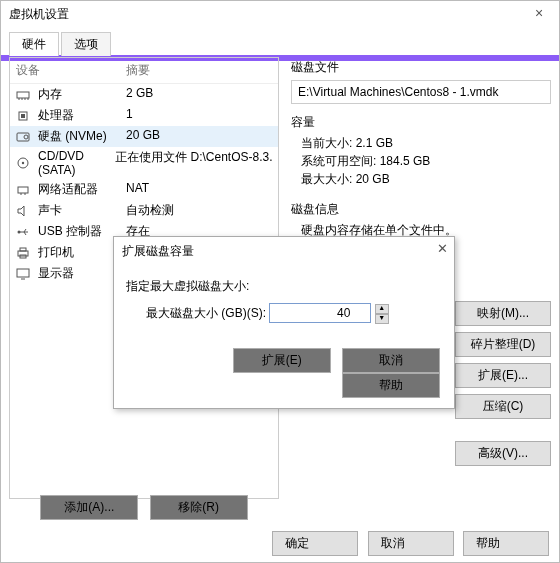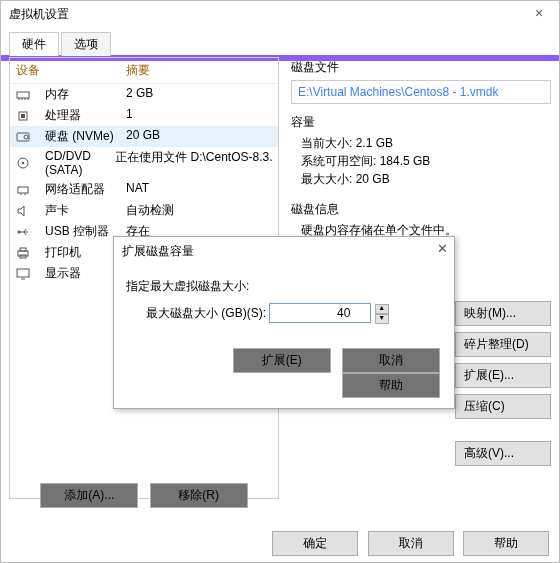--- a/index.html
+++ b/index.html
@@ -6,45 +6,45 @@
   .window{width:560px;height:563px;border:1px solid #bbb;position:relative;box-sizing:border-box;background:#fff;overflow:hidden}
   .titlebar{height:26px;line-height:26px;padding:0 8px;font-size:12px;position:relative}
   .titlebar .close{position:absolute;right:0;top:0;width:40px;height:26px;text-align:center;line-height:24px;font-size:14px;color:#555}
   .tabs{border-bottom:6px solid #8b5cf6;padding:0 8px;height:24px;margin-top:4px}
   .tab{display:inline-block;padding:3px 12px;border:1px solid #ccc;border-bottom:none;background:#fff;position:relative;top:1px;margin-right:-1px;font-size:12px}
   .tab.inactive{background:#f4f4f4}
   .body{position:absolute;top:56px;left:8px;right:8px;bottom:42px}
   .left-pane{position:absolute;left:0;top:0;width:270px;bottom:0}
   .right-pane{position:absolute;left:282px;top:0;right:0;bottom:0}
   .device-box{border:1px solid #ccc;height:440px;overflow:hidden}
-  .dev-head{display:flex;border-bottom:1px solid #eee;padding:4px 6px;color:#a16207;font-size:12px}
+  .dev-head{display:flex;border-bottom:1px solid #eee;padding:4px 6px;color:#737373;font-size:12px}
   .dev-head .c1{width:110px}
   .dev-row{display:flex;padding:2px 6px;font-size:12px}
-  .dev-row .c1{width:110px;display:flex;align-items:center;gap:15px}
+  .dev-row .c1{width:110px;display:flex;align-items:center;gap:8px}
   .dev-row.sel{background:#e5f1fb}
   .ico{width:14px;height:12px;display:inline-block;flex:0 0 14px}
-  .left-btns{position:absolute;bottom:12px;left:0;width:100%;text-align:center}
+  .left-btns{position:absolute;bottom:0;left:0;width:100%;text-align:center}
   .btn{display:inline-block;min-width:76px;padding:3px 10px;border:1px solid #adadad;background:#737373;font-size:12px;text-align:center;margin:0 4px}
   .sect-title{font-size:12px;margin:2px 0 4px 0}
-  .path-box{border:1px solid #ccc;padding:4px 6px;background:#fff;color:#3b82f6;font-size:12px;margin-bottom:10px;white-space:nowrap;overflow:hidden}
+  .path-box{border:1px solid #ccc;padding:4px 6px;background:#fff;color:#000000;font-size:12px;margin-bottom:10px;white-space:nowrap;overflow:hidden}
   .cap-line{font-size:12px;margin:1px 0 1px 10px}
-  .rb{display:inline-block;min-width:78px;padding:3px 8px;border:1px solid #adadad;background:#e1e1e1;font-size:12px;text-align:left;margin:3px 0;float:right;clear:right}
+  .rb{display:inline-block;min-width:78px;padding:3px 8px;border:1px solid #adadad;background:#e1e1e1;font-size:12px;text-align:center;margin:3px 0;float:right;clear:right}
   .info-line{font-size:12px;margin:2px 0 2px 10px}
   .dlg{position:absolute;left:112px;top:235px;width:340px;border:1px solid #aaa;background:#fff;box-shadow:2px 2px 6px rgba(0,0,0,0.25);z-index:10}
   .dlg-title{padding:6px 8px;font-size:12px;position:relative}
   .dlg-close{position:absolute;right:6px;top:4px;font-size:13px;color:#555}
   .dlg-body{padding:4px 12px 10px 12px;font-size:12px}
   .dlg-row{margin:8px 0}
   .dlg-input{width:60px;text-align:right;border:1px solid #7a9ccf;padding:2px 20px;font-size:12px}
   .spin{display:inline-block;width:14px;vertical-align:middle}
   .spin .s{display:block;height:8px;border:1px solid #adadad;background:#e1e1e1;font-size:7px;line-height:6px;text-align:center}
   .chk{vertical-align:middle;margin-right:4px}
   .dlg-btns{text-align:right;padding:6px 10px 10px 10px}
   .footer{position:absolute;bottom:6px;right:10px}
-  .fbtn{display:inline-block;min-width:60px;padding:3px 12px;border:1px solid #adadad;background:#e1e1e1;font-size:12px;text-align:center;margin-left:6px}
+  .fbtn{display:inline-block;min-width:60px;padding:3px 12px;border:1px solid #adadad;background:#e1e1e1;font-size:12px;text-align:left;margin-left:6px}
   .rb-wrap{overflow:hidden}
   svg{display:block}
 </style>
 </head>
 <body>
 
 <div class="window">
 
   <div class="titlebar">
     <span>虚拟机设置</span>

